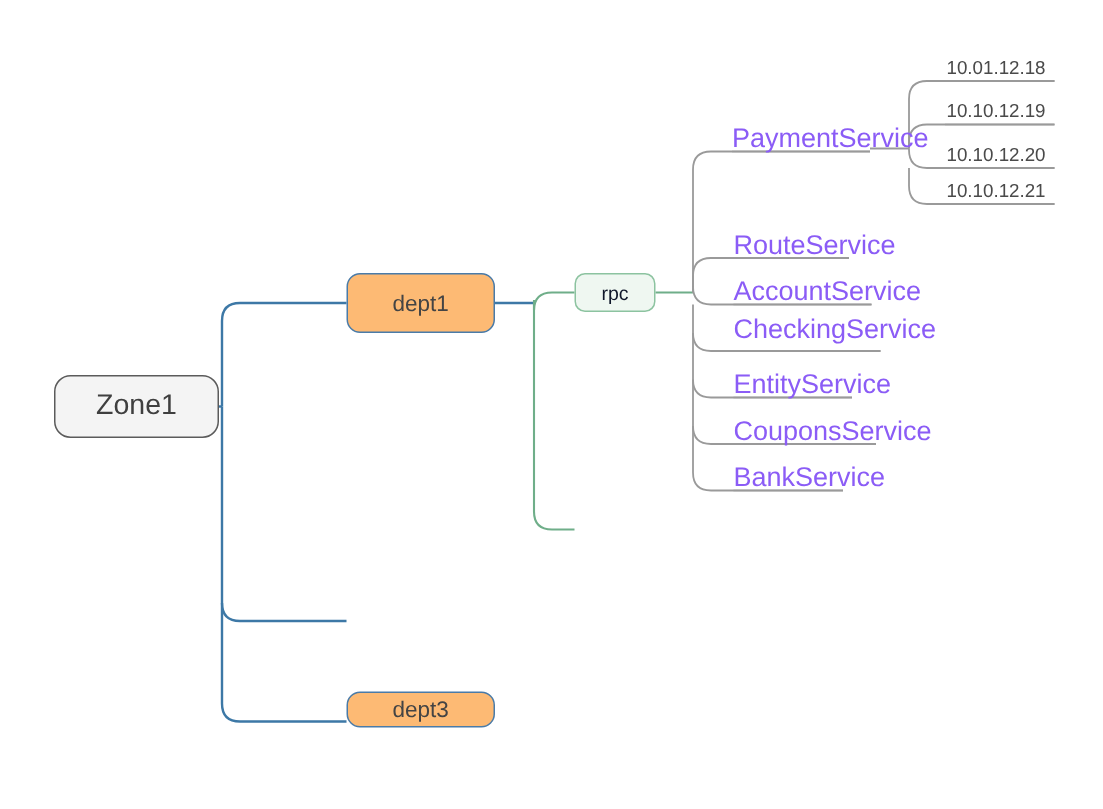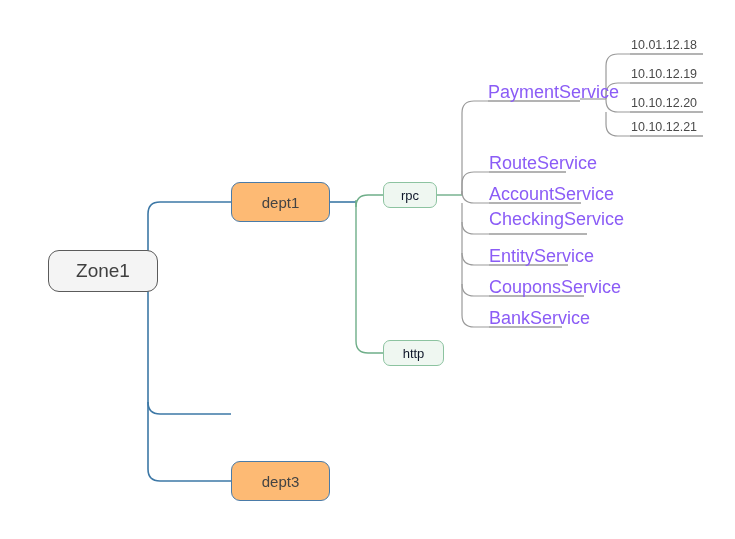--- a/index.html
+++ b/index.html
@@ -34,21 +34,20 @@
     justify-content: center;
     border-radius: 9px;
     white-space: nowrap;
   }
   .node-root {
     background: #f4f4f4;
     border: 1px solid #5b5b5b;
     color: #3f3f3f;
     font-size: 19px;
     border-radius: 11px;
-    margin-left: 12px;
   }
   .node-dept {
     background: #fdba74;
     border: 1px solid #4a7ba8;
     color: #444444;
     font-size: 15px;
   }
   .node-proto {
     background: #eff7f1;
     border: 1px solid #8cc3a0;
@@ -117,29 +116,26 @@
     <path d="M630,136 L703,136" stroke="#9a9a9a" stroke-width="1.1" fill="none"></path>
   </svg>
 
   <div class="node node-root" style="left:36px; top:250px; width:110px; height:42px;">
     <span>Zone1</span>
   </div>
 
   <div class="node node-dept" style="left:231px; top:182px; width:99px; height:40px;">
     <span>dept1</span>
   </div>
-  <div class="node node-dept" style="left:231px; top:461px; width:99px; height:40px;align-items:center;">
+  <div class="node node-dept" style="left:231px; top:461px; width:99px; height:24px;align-items:center;">
     <span>dept3</span>
   </div>
 
   <div class="node node-proto" style="left:383px; top:182px; width:54px; height:26px;">
     <span>rpc</span>
-  </div>
-  <div class="node node-proto" style="left:383px; top:340px; width:61px; height:26px;">
-    <span>http</span>
   </div>
 
   <div class="leaf" style="left:488px; top:85px;">
     <span>PaymentService</span>
   </div>
   <div class="leaf" style="left:489px; top:156px;">
     <span>RouteService</span>
   </div>
   <div class="leaf" style="left:489px; top:187px;">
     <span>AccountService</span>

